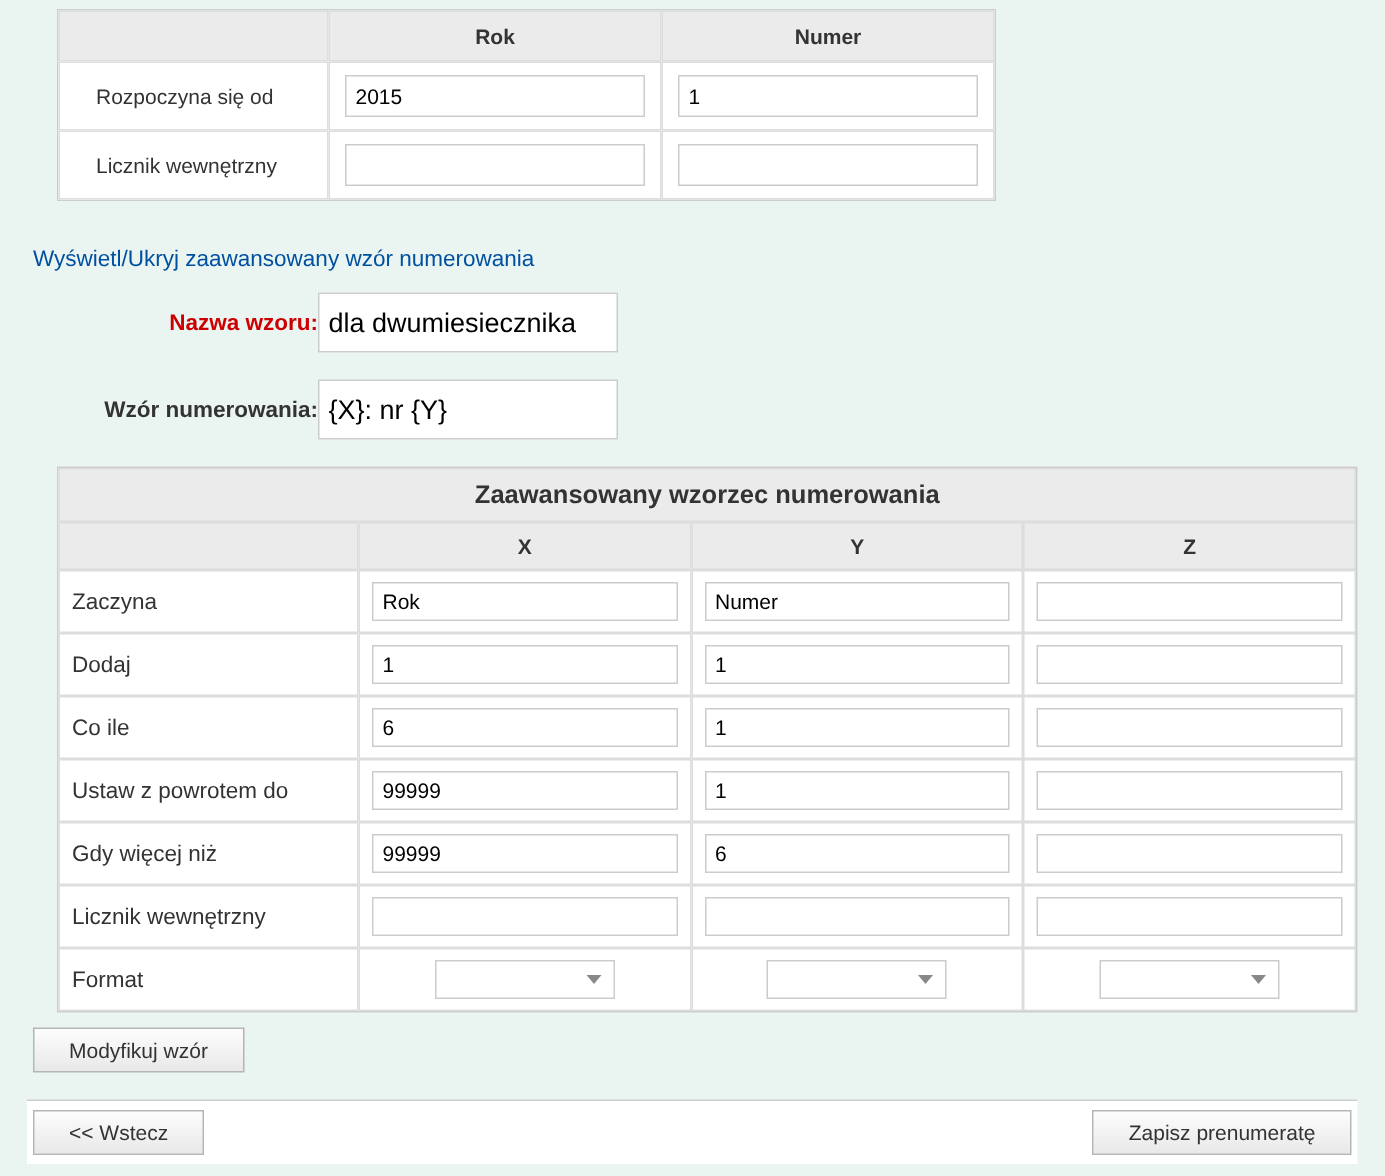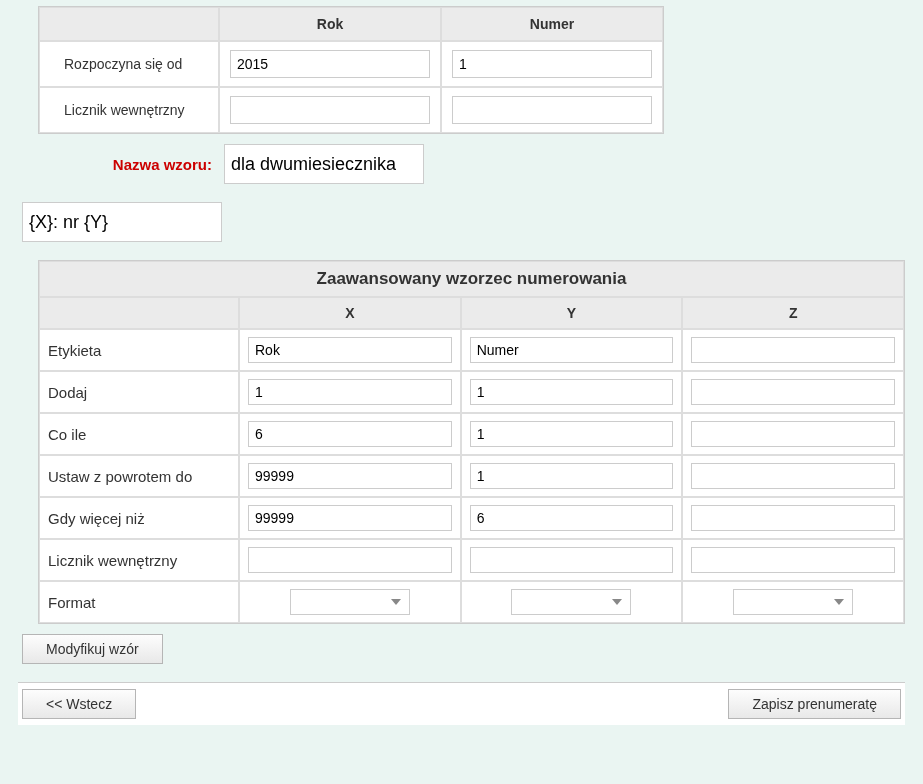--- a/index.html
+++ b/index.html
@@ -59,21 +59,20 @@
     margin: 30px 0 14px 4px;
     color: #0050a0;
     text-decoration: none;
     font-size: 15px;
   }
 
   .form-row {
     display: flex;
     align-items: center;
     margin: 10px 0 18px 4px;
-    gap: 12px;
   }
   .form-row label {
     width: 190px;
     text-align: right;
     font-weight: bold;
     font-size: 15px;
   }
   .form-row .red { color: #c00; }
   .form-row input[type="text"] {
     width: 200px;
@@ -184,44 +183,46 @@
       <td><input type="text" value="1" style=""></td>
     </tr>
     <tr>
       <td class="labelcell">Licznik wewnętrzny</td>
       <td><input type="text" value="" style=""></td>
       <td><input type="text" value="" style=""></td>
     </tr>
   </tbody>
     </table>
 
+  <a href="#" class="adv-toggle">Wyświetl/Ukryj zaawansowany wzór numerowania</a>
 
   <div class="form-row">
     <label class="red">Nazwa wzoru:</label>
     <input type="text" value="dla dwumiesiecznika" style="">
   </div>
   <div class="form-row">
+    <label>Wzór numerowania:</label>
     <input type="text" value="{X}: nr {Y}" style="">
   </div>
 
   <div class="adv-indent">
   <table class="adv-table">
     <tbody>
           <tr class="title-row">
             <th colspan="4">Zaawansowany wzorzec numerowania</th>
           </tr>
     <tr>
       <th></th>
       <th>X</th>
       <th>Y</th>
       <th>Z</th>
     </tr>
 
     <tr>
-      <td class="rowlabel">Etykieta</td>
+      <td class="rowlabel">Zaczyna</td>
       <td><input type="text" value="Rok" style=""></td>
       <td><input type="text" value="Numer" style=""></td>
       <td><input type="text" value="" style=""></td>
     </tr>
     <tr>
       <td class="rowlabel">Dodaj</td>
       <td><input type="text" value="1" style=""></td>
       <td><input type="text" value="1" style=""></td>
       <td><input type="text" value="" style=""></td>
     </tr>

